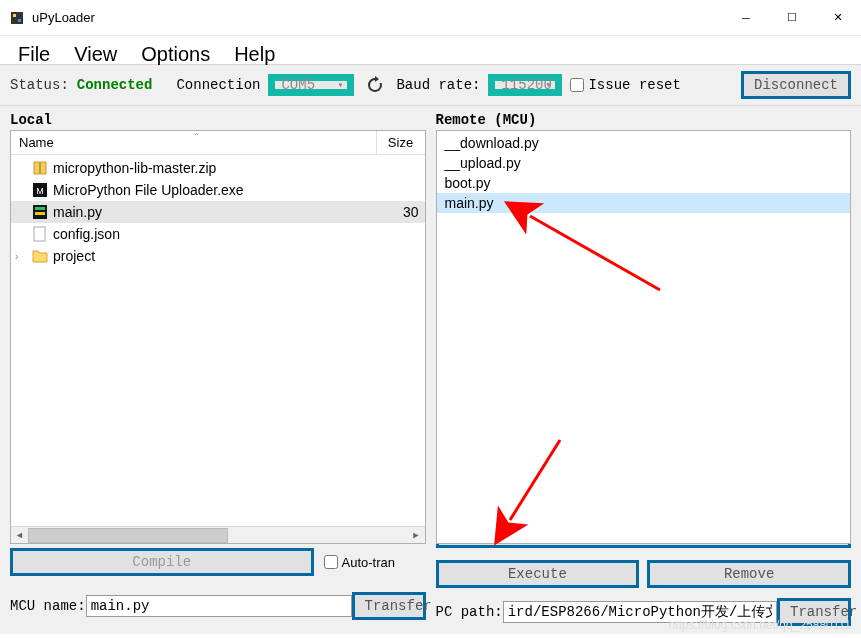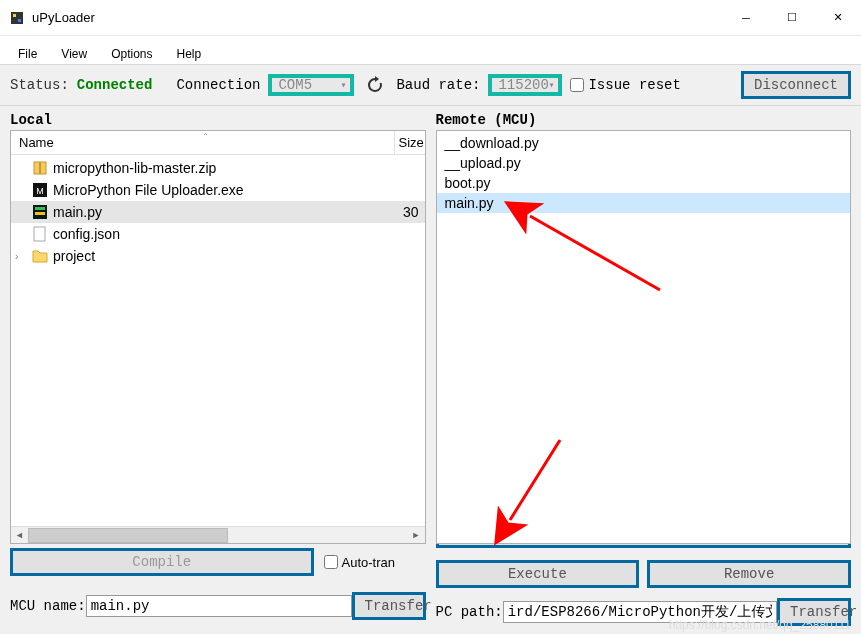--- a/index.html
+++ b/index.html
@@ -39,39 +39,39 @@
 }
 .menubar {
   height: 28px;
   display: flex;
   align-items: center;
   padding-left: 8px;
   gap: 4px;
 }
 .menubar .menu-item {
   padding: 4px 10px;
-  font-size: 12px;
+  font-size: 20px;
   margin-top: 8px;
 }
 .status-row {
   height: 42px;
   border-top: 1px solid #d8d8d8;
   border-bottom: 1px solid #d8d8d8;
   display: flex;
   align-items: center;
   padding: 0 10px;
   gap: 8px;
   background: #f0f0f0;
   font-family: "Courier New", monospace;
   font-size: 14px;
 }
 .status-row .status-label { color: #333; }
 .status-row .connected { color: #008000; font-weight: bold; }
 .combo {
-  border: 4px solid #14b8a6;
+  border: 7px solid #14b8a6;
   background: #e8e8e8;
   color: #888;
   height: 22px;
   display: inline-flex;
   align-items: center;
   padding: 0 18px 0 6px;
   position: relative;
   font-family: "Courier New", monospace;
 }
 .combo::after {
@@ -143,21 +143,21 @@
   position: relative;
 }
 .local-header .col-name .sort-ind {
   position: absolute;
   left: 50%;
   top: 1px;
   font-size: 8px;
   color: #888;
 }
 .local-header .col-size {
-  width: 30px;
+  width: 48px;
   padding: 4px 4px;
   text-align: center;
 }
 .file-list { padding: 2px 0; }
 .file-row {
   display: flex;
   align-items: center;
   padding: 2px 4px 2px 20px;
   font-size: 14px;
   height: 22px;

